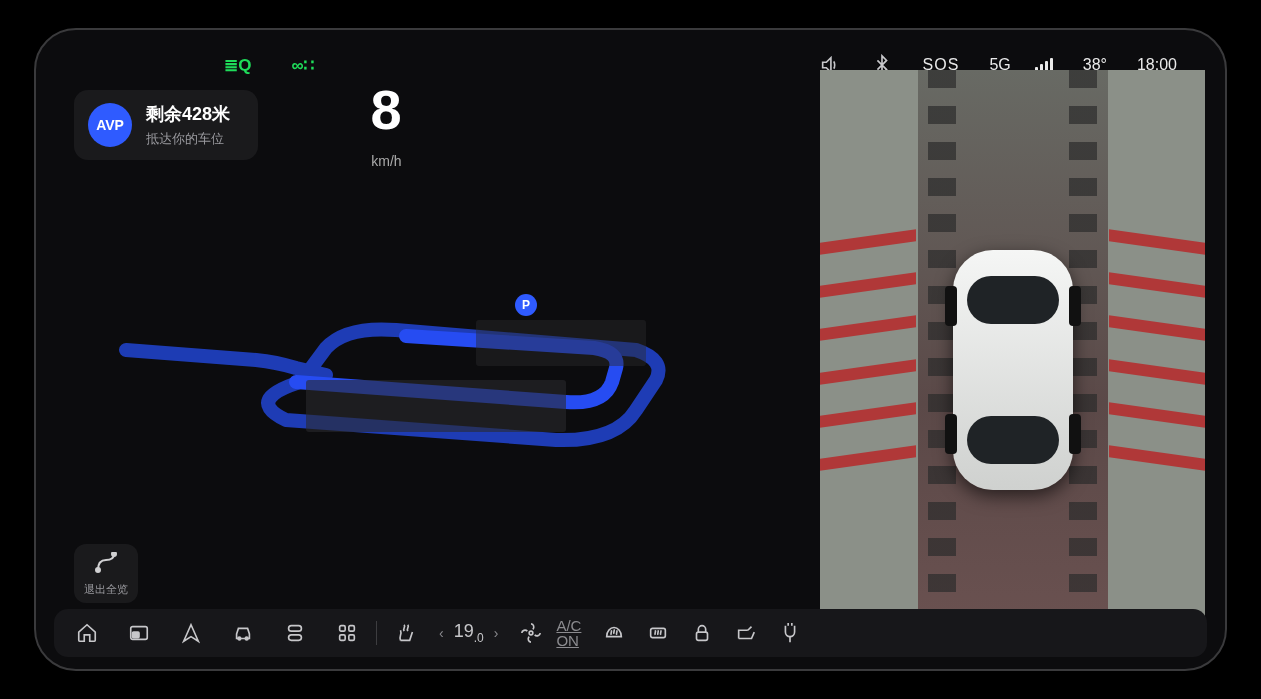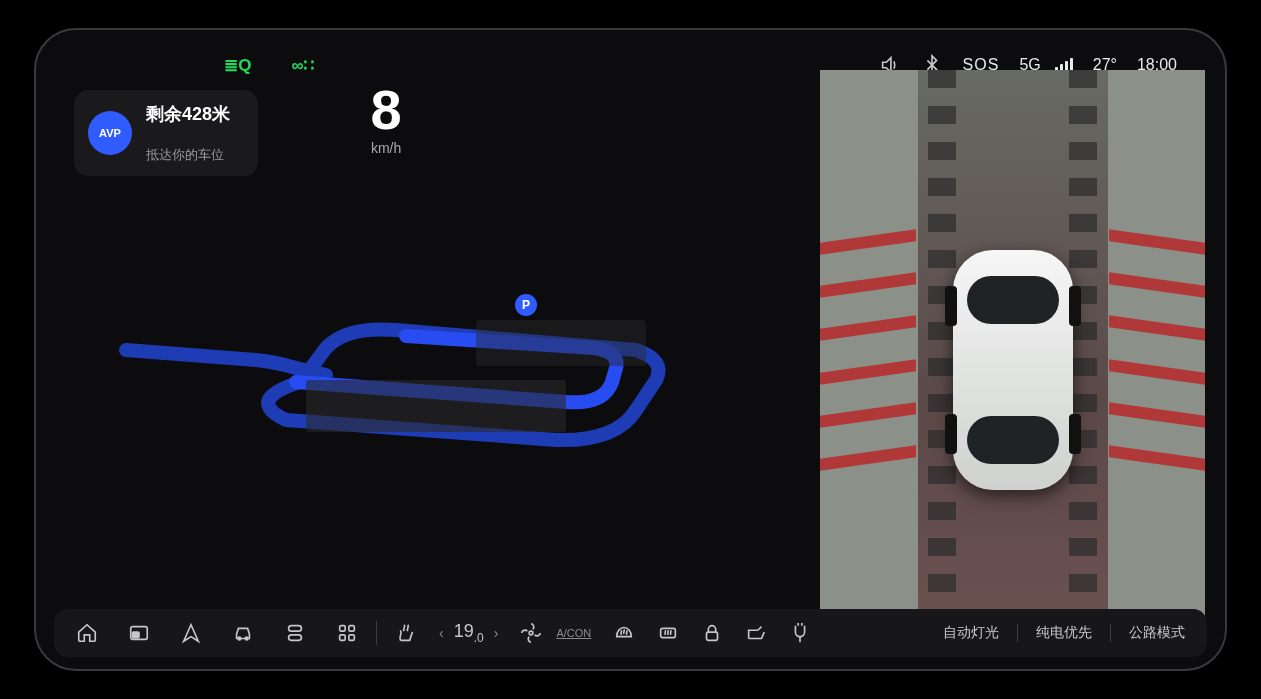--- a/index.html
+++ b/index.html
@@ -5,44 +5,44 @@
   * { box-sizing: border-box; margin: 0; padding: 0; }
   html, body { width: 100%; height: 100%; background: #000; font-family: -apple-system, "Helvetica Neue", Arial, sans-serif; color: #eee; overflow: hidden; }
   .frame {
     position: absolute; inset: 28px 34px; background: #0c0c0e;
     border: 2px solid #3a3a3c; border-radius: 42px; overflow: hidden;
   }
   
   .statusbar { position: absolute; top: 18px; left: 0; right: 0; height: 34px; display:flex; align-items:center; padding: 0 48px; }
   .sb-left { display:flex; gap: 40px; margin-left: 140px; }
   .sb-left .ind { color:#1fdc5a; font-weight:600; font-size:17px; }
-  .sb-right { margin-left:auto; display:flex; align-items:center; gap: 20px; font-size:16px; color:#eaeaea; }
+  .sb-right { margin-left:auto; display:flex; align-items:center; gap: 30px; font-size:16px; color:#eaeaea; }
   .sb-right .sos { letter-spacing:1px; font-weight:500; }
   .sb-right .temp { font-weight:500; }
   .sb-right .time { font-weight:400; }
   .sig { display:inline-flex; align-items:flex-end; gap:2px; margin-left:-6px;}
   .sig span { width:3px; background:#eaeaea; border-radius:1px; }
   .sig span:nth-child(1){height:5px}.sig span:nth-child(2){height:8px}.sig span:nth-child(3){height:11px}.sig span:nth-child(4){height:14px}
 
   
   .avp-card {
     position:absolute; top: 60px; left: 38px; background:#1e1e20cc; border-radius:14px;
     padding: 12px 28px 12px 14px; display:flex; align-items:center; gap:14px;
   }
   .avp-badge {
     width:44px; height:44px; border-radius:50%; background:#2f5bff;
-    display:flex; align-items:center; justify-content:center; font-size:11px; font-weight:700; color:#fff;text-align:right;
+    display:flex; align-items:center; justify-content:center; font-size:14px; font-weight:700; color:#fff;text-align:right;
   }
   .avp-text .t1 { font-size:18px; font-weight:600; color:#fff; }
-  .avp-text .t2 { font-size:13px; color:#9a9a9f; margin-top:20px; }
+  .avp-text .t2 { font-size:13px; color:#9a9a9f; margin-top:4px; }
 
   
   .speed { position:absolute; top: 52px; left: 50%; transform:translateX(-260px); text-align:center; }
   .speed-val { font-size:56px; font-weight:700; color:#fff; line-height:1; }
-  .speed-unit { font-size:14px; color:#aaa; margin-top:2px; }
+  .speed-unit { font-size:14px; color:#aaa; margin-top:15px;text-align:right; }
 
   
   .mapzone { position:absolute; top:180px; left:60px; width:660px; height:300px; }
   .mapzone svg { width:100%; height:100%; }
 
   
   .exit-btn {
     position:absolute; left:38px; bottom:66px; width:64px; padding:8px 0 6px;
     background:#1e1e20cc; border-radius:12px; text-align:center; color:#d0d0d2;
   }
@@ -93,21 +93,21 @@
   .dock-sep { width:1px; height:24px; background:#3d3d40; margin:0 12px; }
   .dock-mid { display:flex; gap:22px; align-items:center; }
   .dock-right { margin-left:auto; display:flex; gap:18px; align-items:center; font-size:14px; color:#c7c7ca; }
   .dock-right .vsep { width:1px; height:18px; background:#3d3d40; }
   .dbn { color:#c7c7ca; display:flex; align-items:center; justify-content:center; cursor:pointer; }
   .dbn svg { width:22px; height:22px; stroke:#c7c7ca; fill:none; stroke-width:1.8; }
   .temp-ctrl { display:flex; align-items:center; gap:10px; color:#c7c7ca; }
   .temp-ctrl .val { font-size:18px; font-weight:500; }
   .temp-ctrl .val sub { font-size:12px; position:relative; top:0; }
   .temp-ctrl .chev { font-size:14px; color:#8b8b8f; cursor:pointer; }
-  .ac { display:flex; font-size:11px; line-height:1; color:#8b8b8f; margin-left:-8px;text-decoration:underline;}
+  .ac { display:flex; flex-direction:column; font-size:15px; line-height:1; color:#8b8b8f; margin-left:-8px;text-decoration:underline;}
 </style>
 </head>
 <body>
 
 <div class="frame">
 
   <div class="statusbar">
     <div class="sb-left">
       <span class="ind">≣Q</span>
       <span class="ind">∞∷</span>
@@ -125,21 +125,21 @@
           </svg>
       </span>
       <span class="sos">SOS</span>
       <span>5G</span>
       <span class="sig">
           <span></span>
           <span></span>
           <span></span>
           <span></span>
         </span>
-      <span class="temp">27°</span>
+      <span class="temp">38°</span>
       <span class="time">18:00</span>
     </div>
   </div>
 
   <div class="avp-card">
     <div class="avp-badge">AVP</div>
     <div class="avp-text">
       <div class="t1">剩余428米</div>
       <div class="t2">抵达你的车位</div>
     </div>
@@ -160,20 +160,30 @@
         <circle r="11" fill="#2f5bff"></circle>
         <text x="0" y="4" text-anchor="middle" font-size="12" font-weight="700" fill="#fff">P</text>
       </g>
       <g fill="#2a2a2d">
         <rect x="210" y="170" width="260" height="52" rx="3" opacity=".6"></rect>
         <rect x="380" y="110" width="170" height="46" rx="3" opacity=".45"></rect>
       </g>
     </svg>
   </div>
 
+  <div class="exit-btn">
+    <div class="ic">
+      <svg width="24" height="22" viewBox="0 0 24 22" stroke="#d0d0d2" fill="none" stroke-width="2" stroke-linecap="round">
+          <path d="M4 18 Q4 8 12 8 Q20 8 20 2"></path>
+          <circle cx="4" cy="18" r="2" fill="#d0d0d2"></circle>
+          <circle cx="20" cy="2" r="2" fill="#d0d0d2"></circle>
+        </svg>
+    </div>
+    <div class="lb">退出全览</div>
+  </div>
 
   <div class="camera">
     <div class="cam-floor"></div>
     <div class="cam-wall-l"></div>
     <div class="cam-wall-r"></div>
     <div class="cam-slot"></div>
     <div class="hazard l"></div>
     <div class="hazard r"></div>
     <div class="red-stripes l">
         <span></span>
@@ -286,22 +296,15 @@
             <path d="M14 9l4-4"></path>
           </svg>
         </span>
       <span class="dbn">
           <svg viewBox="0 0 24 24">
             <path d="M7 4v7a5 5 0 0 0 10 0V4"></path>
             <path d="M10 4V1M14 4V1M12 16v6"></path>
           </svg>
         </span>
     </div>
-    <div class="dock-right">
-      <span>自动灯光</span>
-      <span class="vsep"></span>
-      <span>纯电优先</span>
-      <span class="vsep"></span>
-      <span>公路模式</span>
-    </div>
   </div>
 
 </div>
 
 </body></html>

